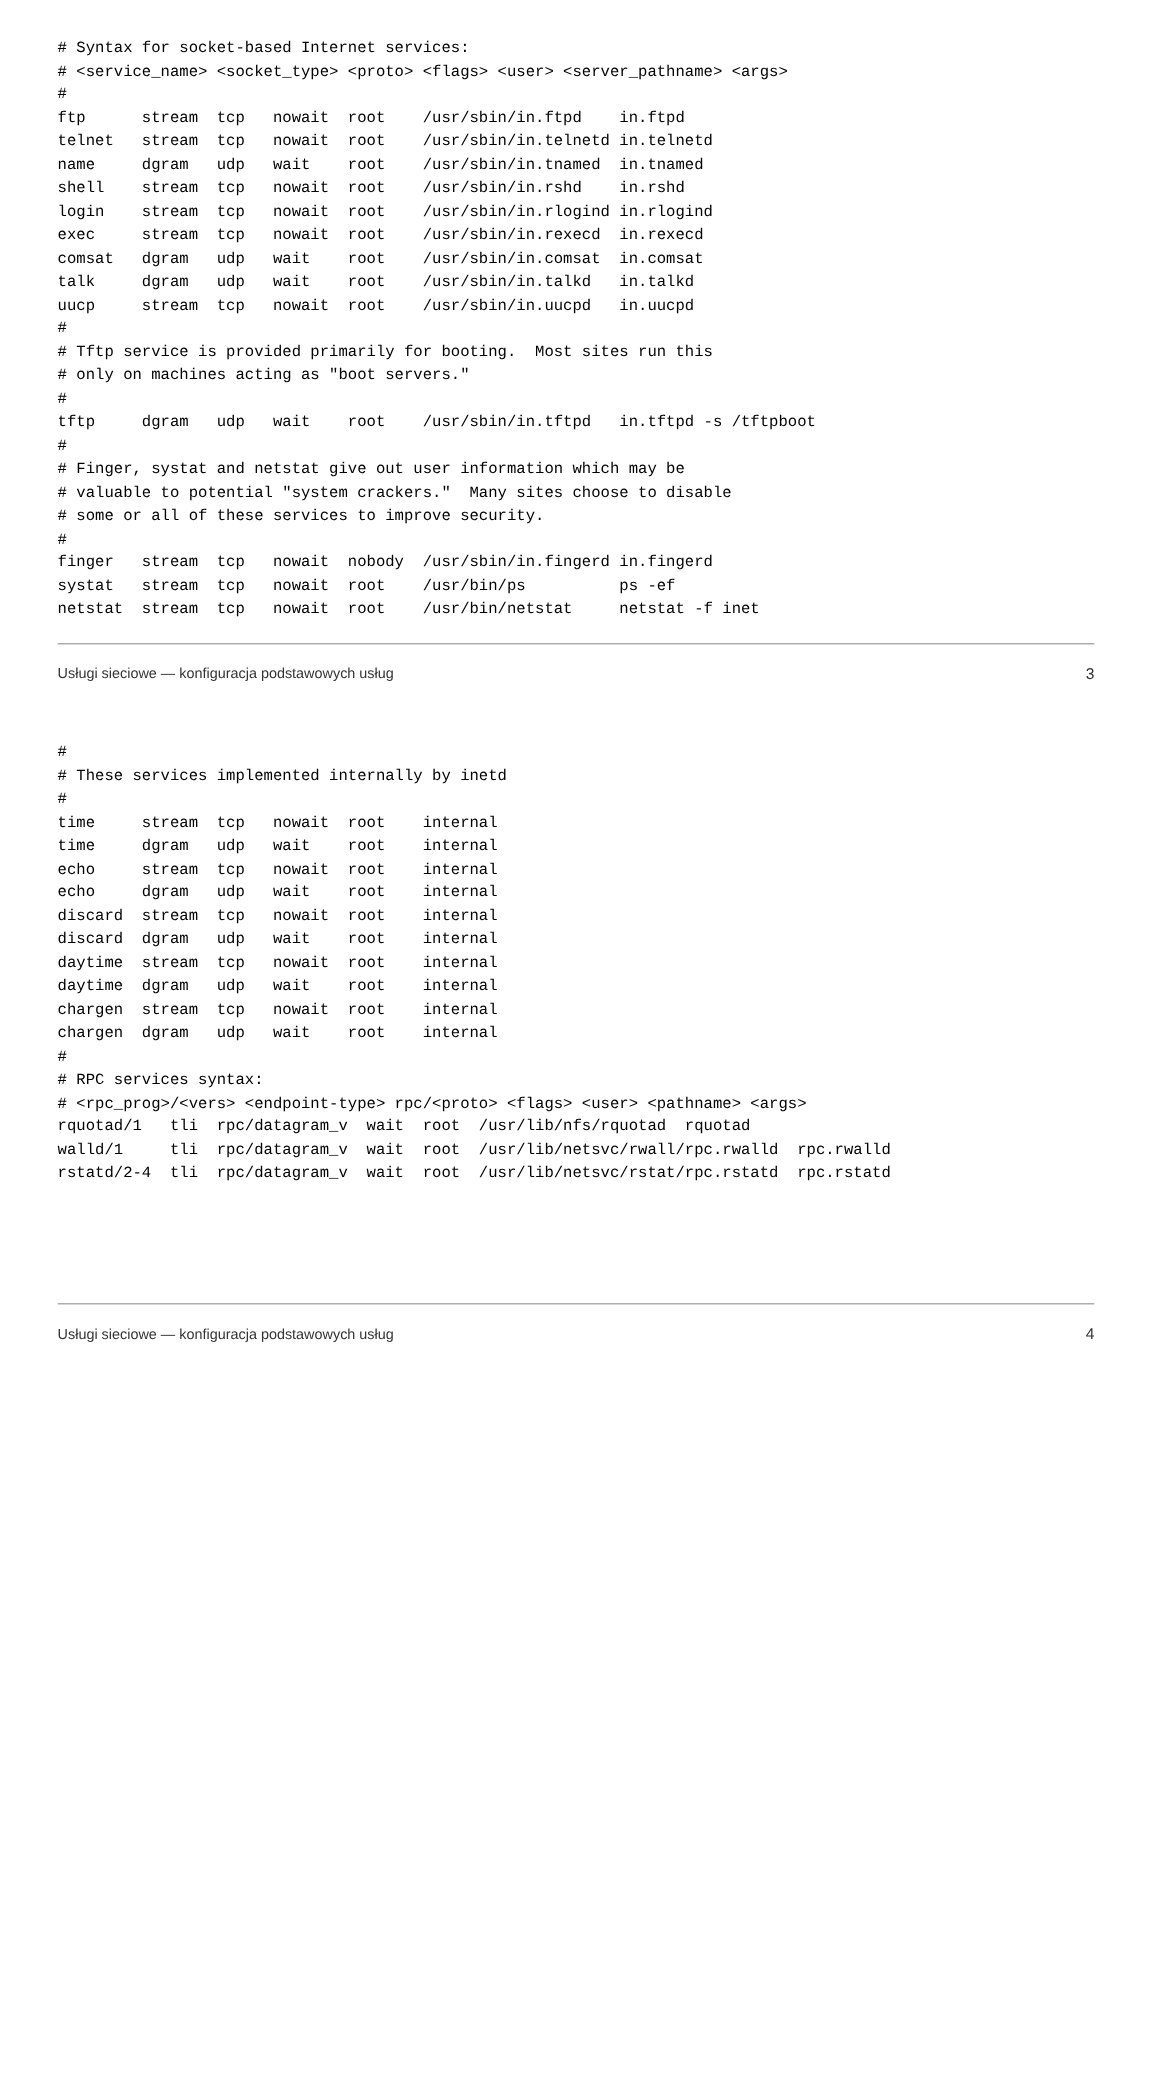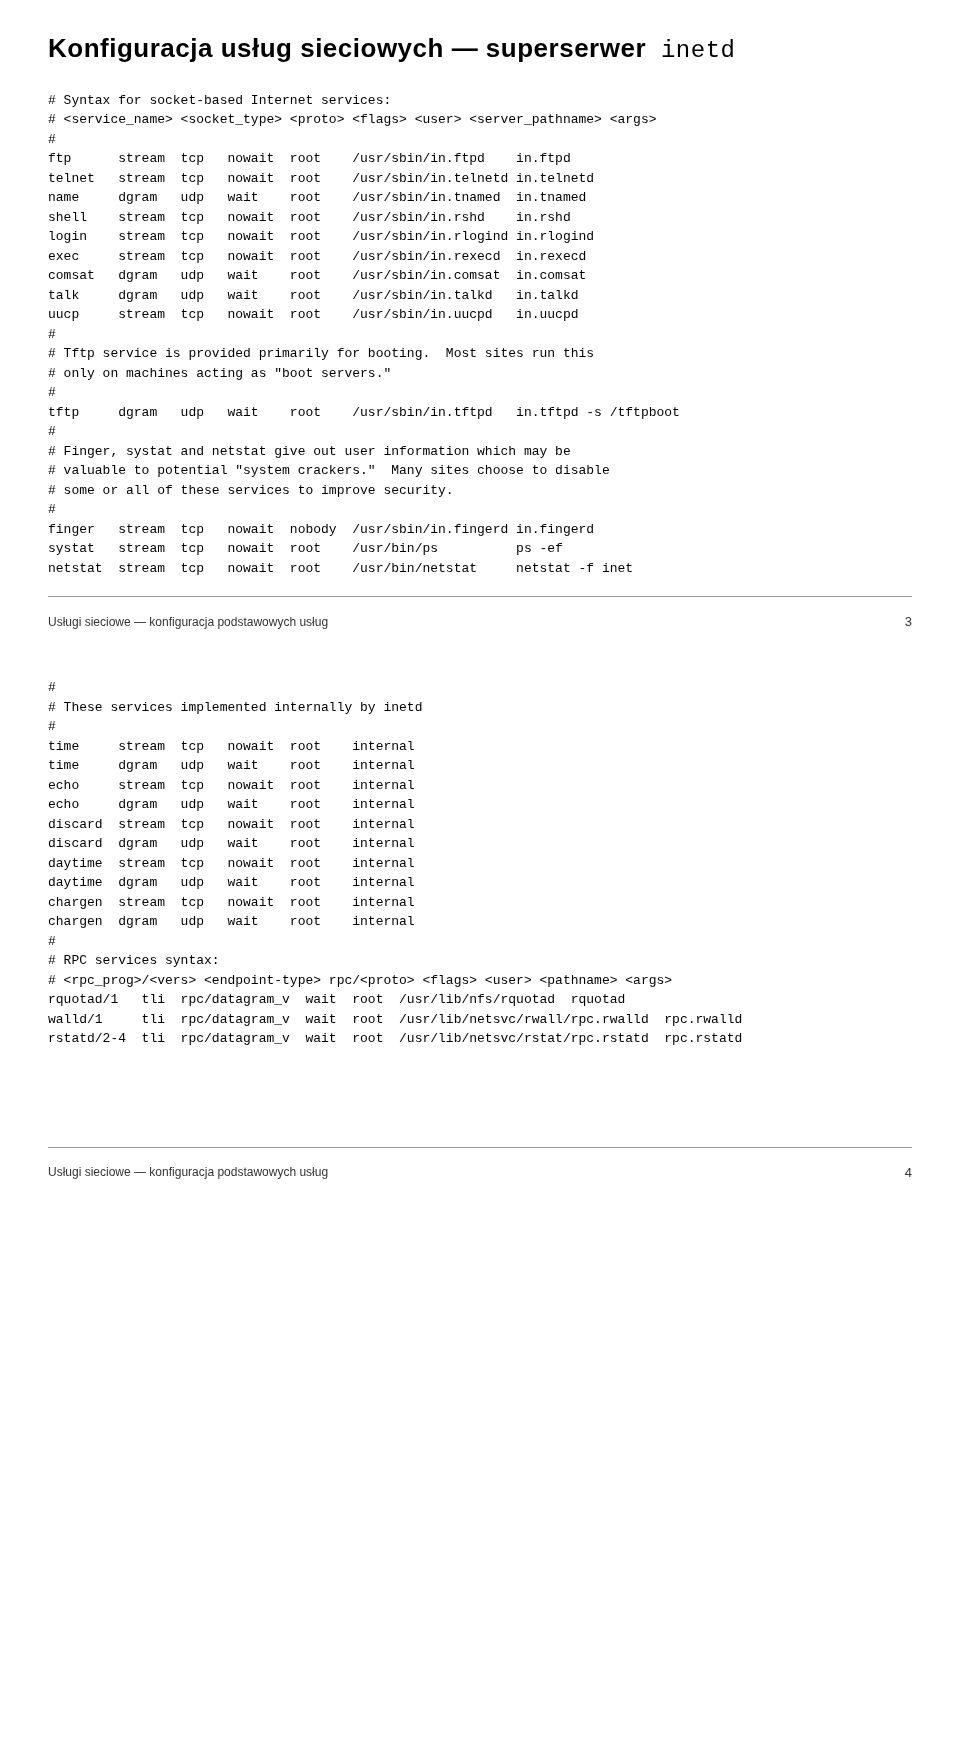--- a/index.html
+++ b/index.html
@@ -45,23 +45,20 @@
     .section-spacer {
       height: 36px;
     }
   </style>
 </head>
 <body>
 
 <div class="page">
   <div class="page-content">
 
-    <div class="page-title">
-      <span>Konfiguracja usług sieciowych — superserwer</span><span class="mono"> inetd</span>
-    </div>
 
     <pre class="code-block"># Syntax for socket-based Internet services:
 # &lt;service_name&gt; &lt;socket_type&gt; &lt;proto&gt; &lt;flags&gt; &lt;user&gt; &lt;server_pathname&gt; &lt;args&gt;
 #
 ftp      stream  tcp   nowait  root    /usr/sbin/in.ftpd    in.ftpd
 telnet   stream  tcp   nowait  root    /usr/sbin/in.telnetd in.telnetd
 name     dgram   udp   wait    root    /usr/sbin/in.tnamed  in.tnamed
 shell    stream  tcp   nowait  root    /usr/sbin/in.rshd    in.rshd
 login    stream  tcp   nowait  root    /usr/sbin/in.rlogind in.rlogind
 exec     stream  tcp   nowait  root    /usr/sbin/in.rexecd  in.rexecd

